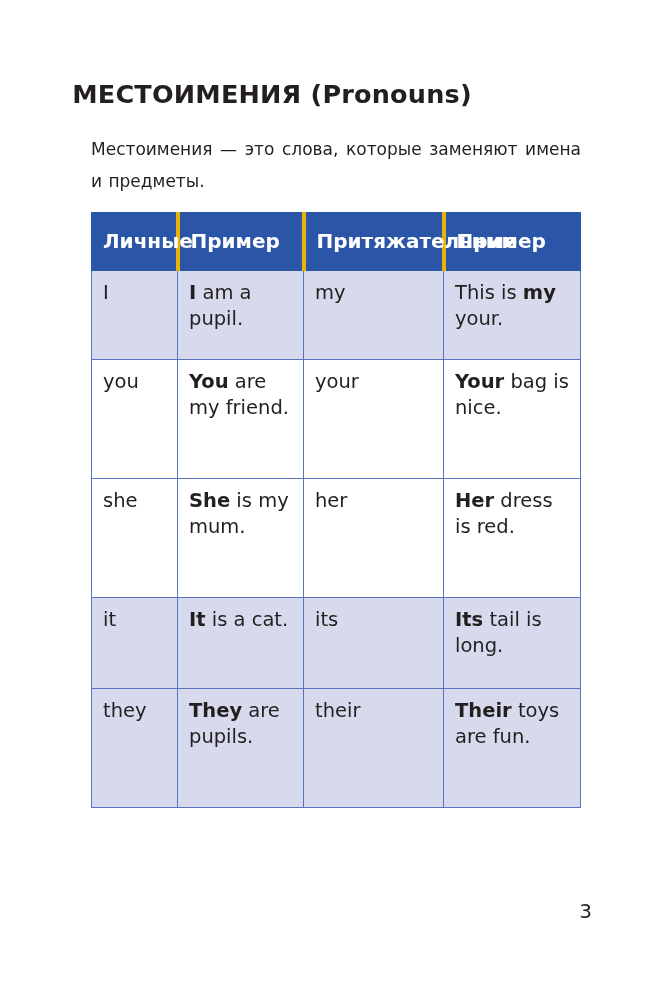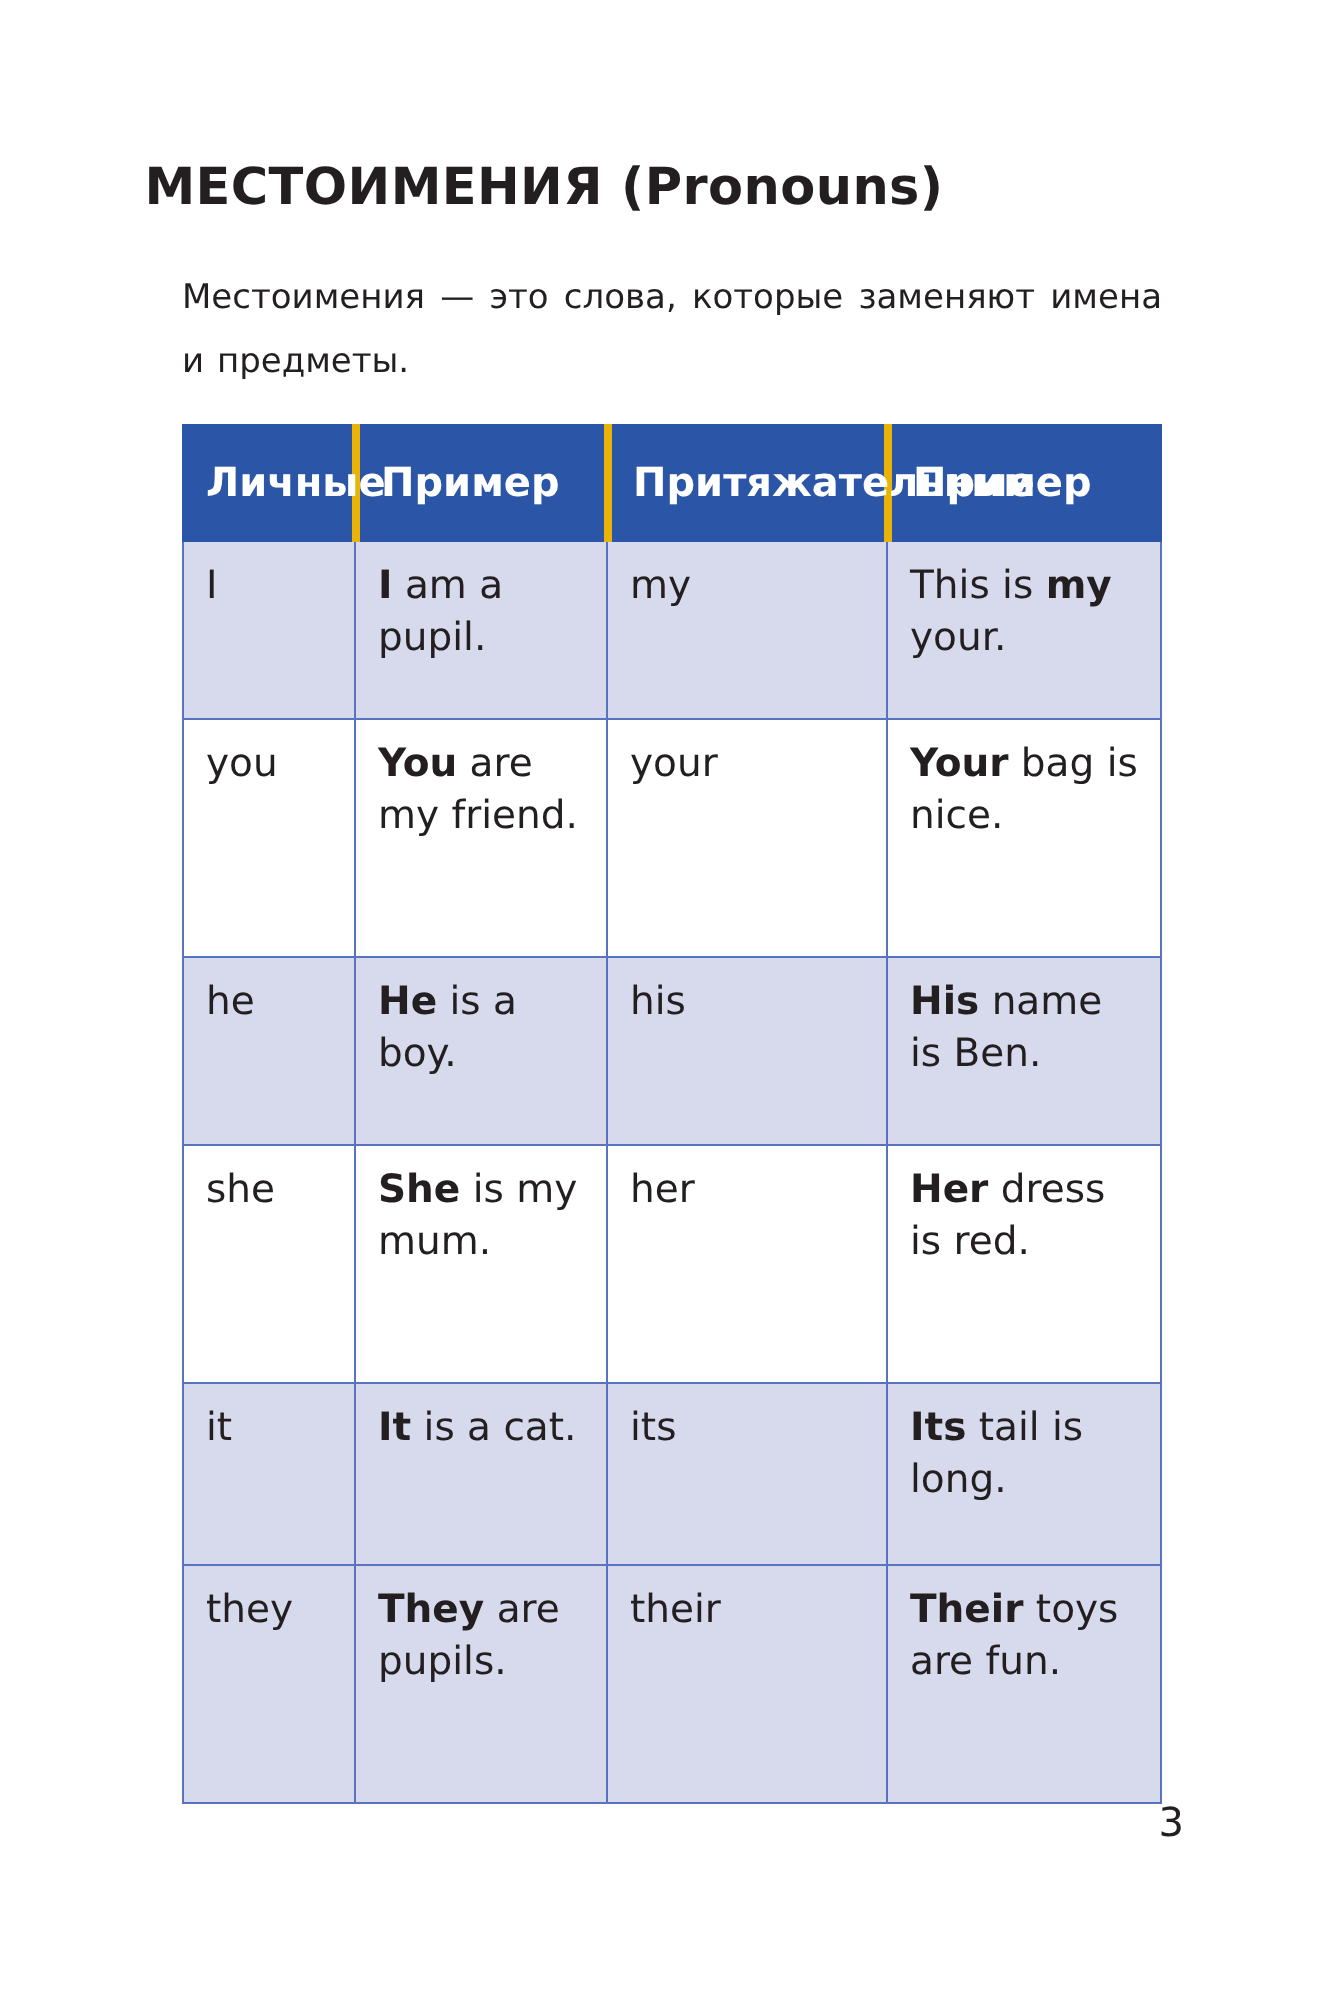--- a/index.html
+++ b/index.html
@@ -151,26 +151,20 @@
         <td class="c2 ex"><b>I</b><span> am a pupil.</span></td>
         <td class="c3">my</td>
         <td class="c4 ex"><span>This is </span><b>my</b><span> your.</span></td>
       </tr>
       <tr class="plain cellrow-2">
         <td class="c1">you</td>
         <td class="c2 ex"><b>You</b><span> are my friend.</span></td>
         <td class="c3">your</td>
         <td class="c4 ex"><span></span><b>Your</b><span> bag is nice.</span></td>
       </tr>
-      <tr class="shaded cellrow-3">
-        <td class="c1">he</td>
-        <td class="c2 ex"><b>He</b><span> is a boy.</span></td>
-        <td class="c3">his</td>
-        <td class="c4 ex"><span></span><b>His</b><span> name is Ben.</span></td>
-      </tr>
       <tr class="plain cellrow-4">
         <td class="c1">she</td>
         <td class="c2 ex"><b>She</b><span> is my mum.</span></td>
         <td class="c3">her</td>
         <td class="c4 ex"><span></span><b>Her</b><span> dress is red.</span></td>
       </tr>
       <tr class="shaded cellrow-5">
         <td class="c1">it</td>
         <td class="c2 ex"><b>It</b><span> is a cat.</span></td>
         <td class="c3">its</td>

